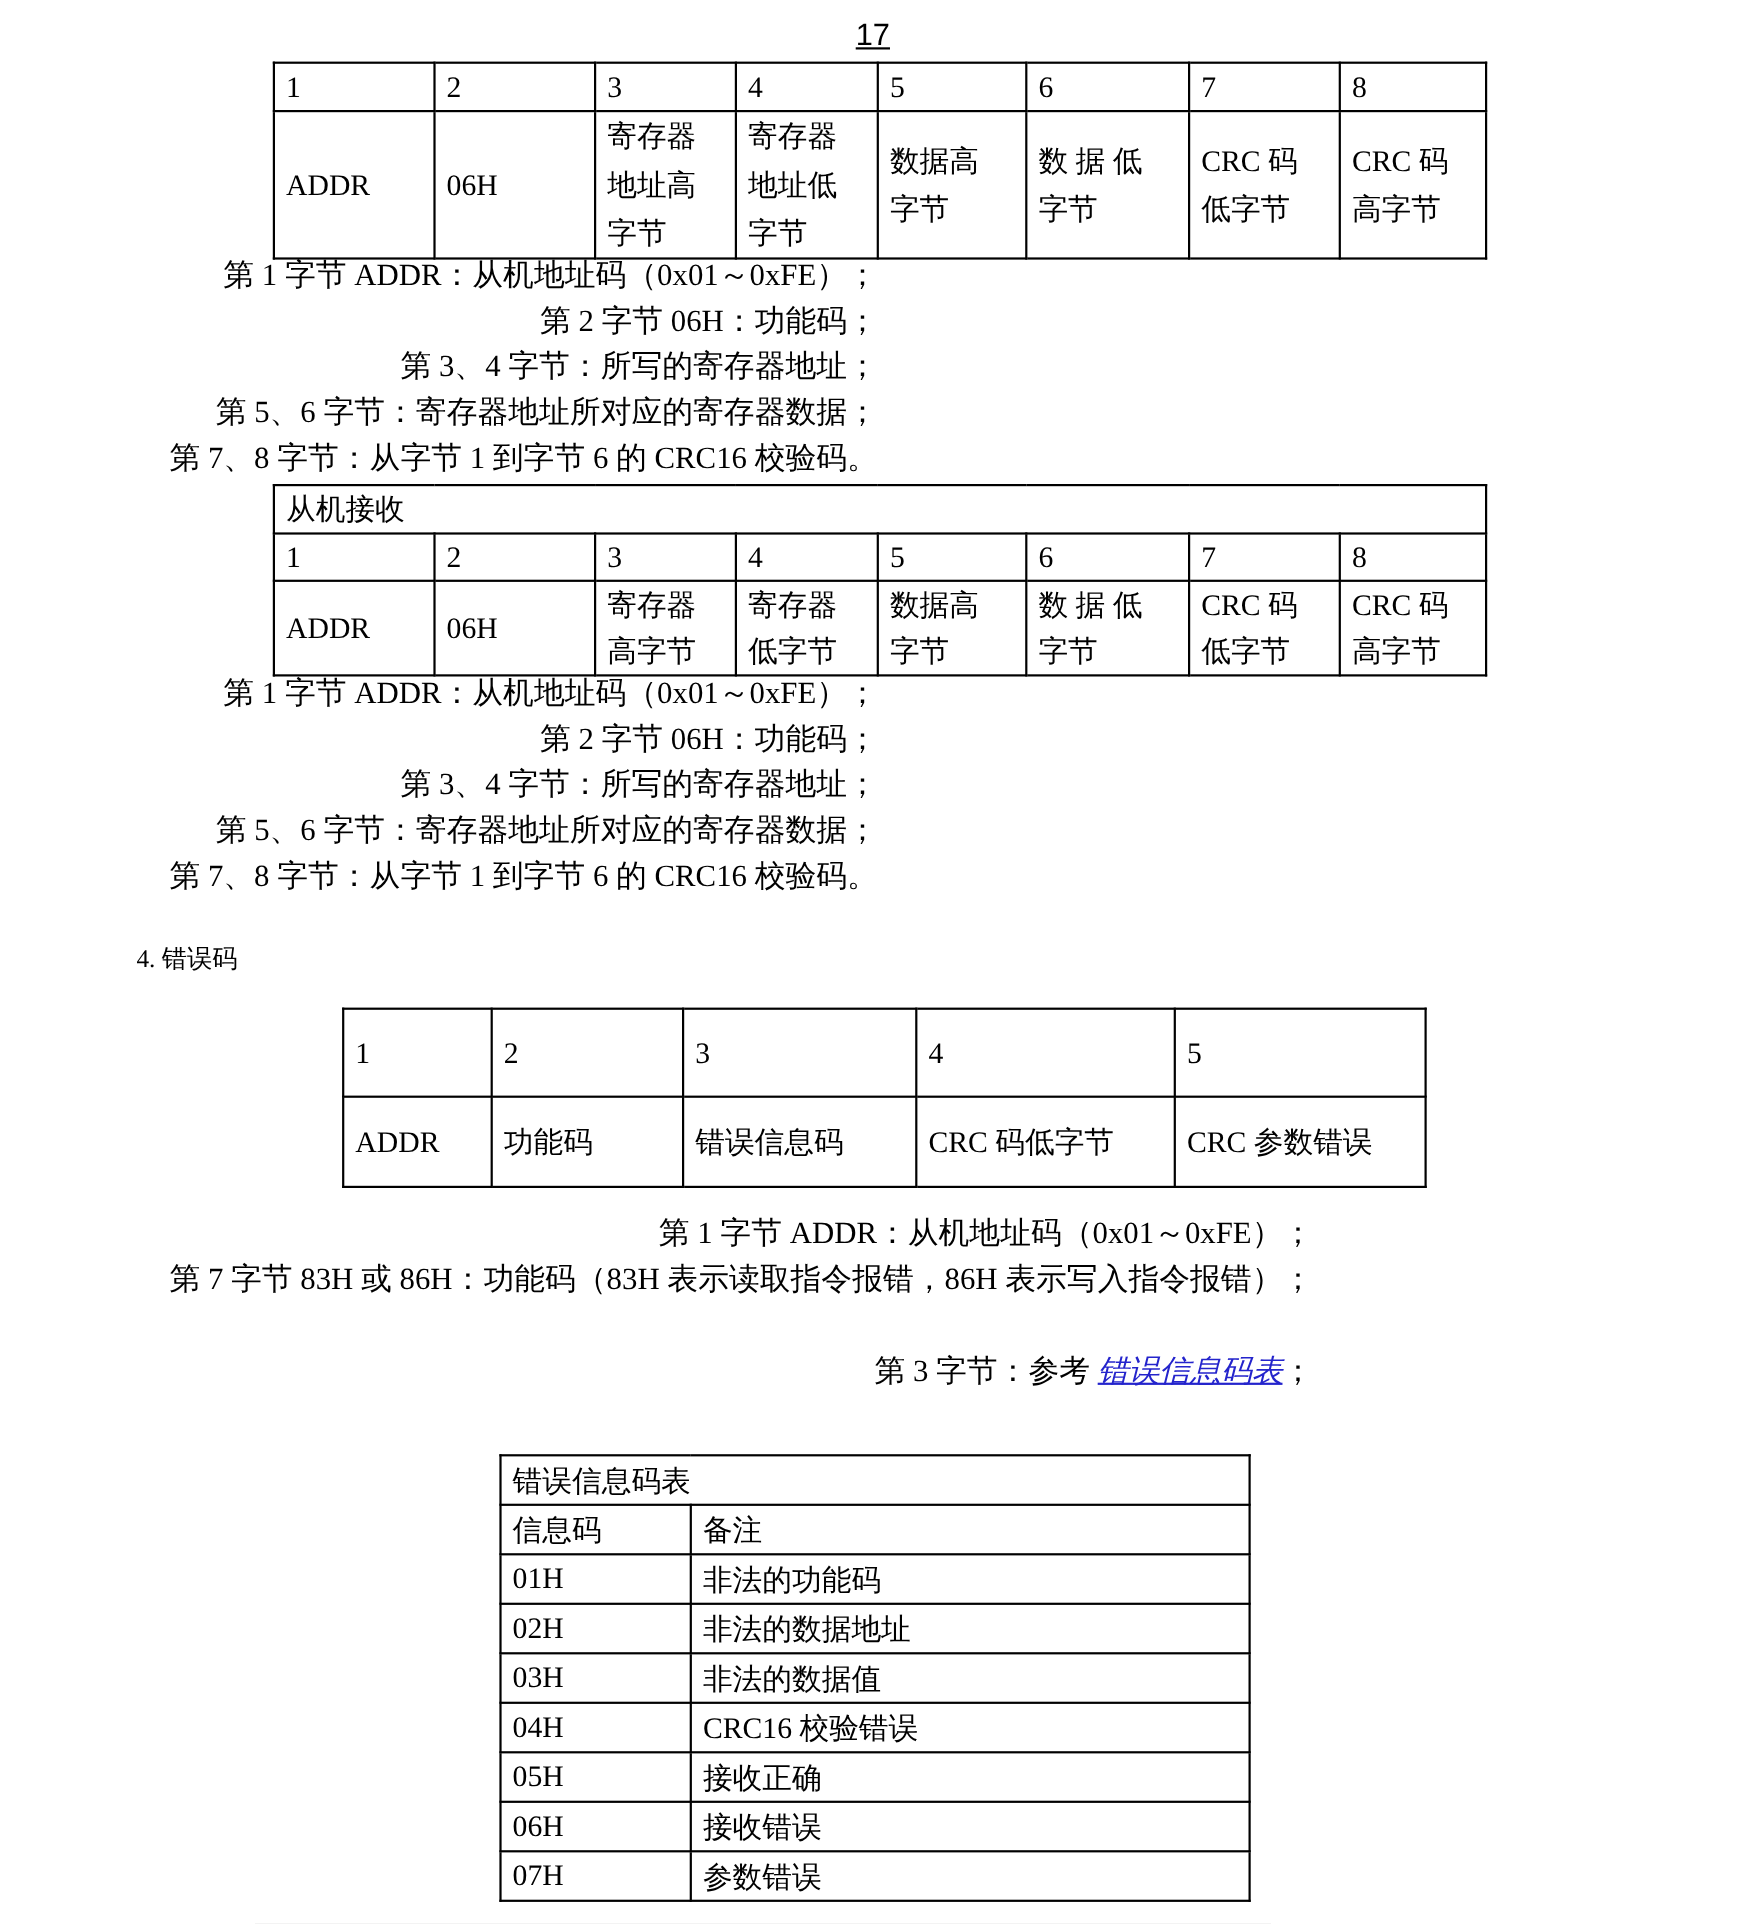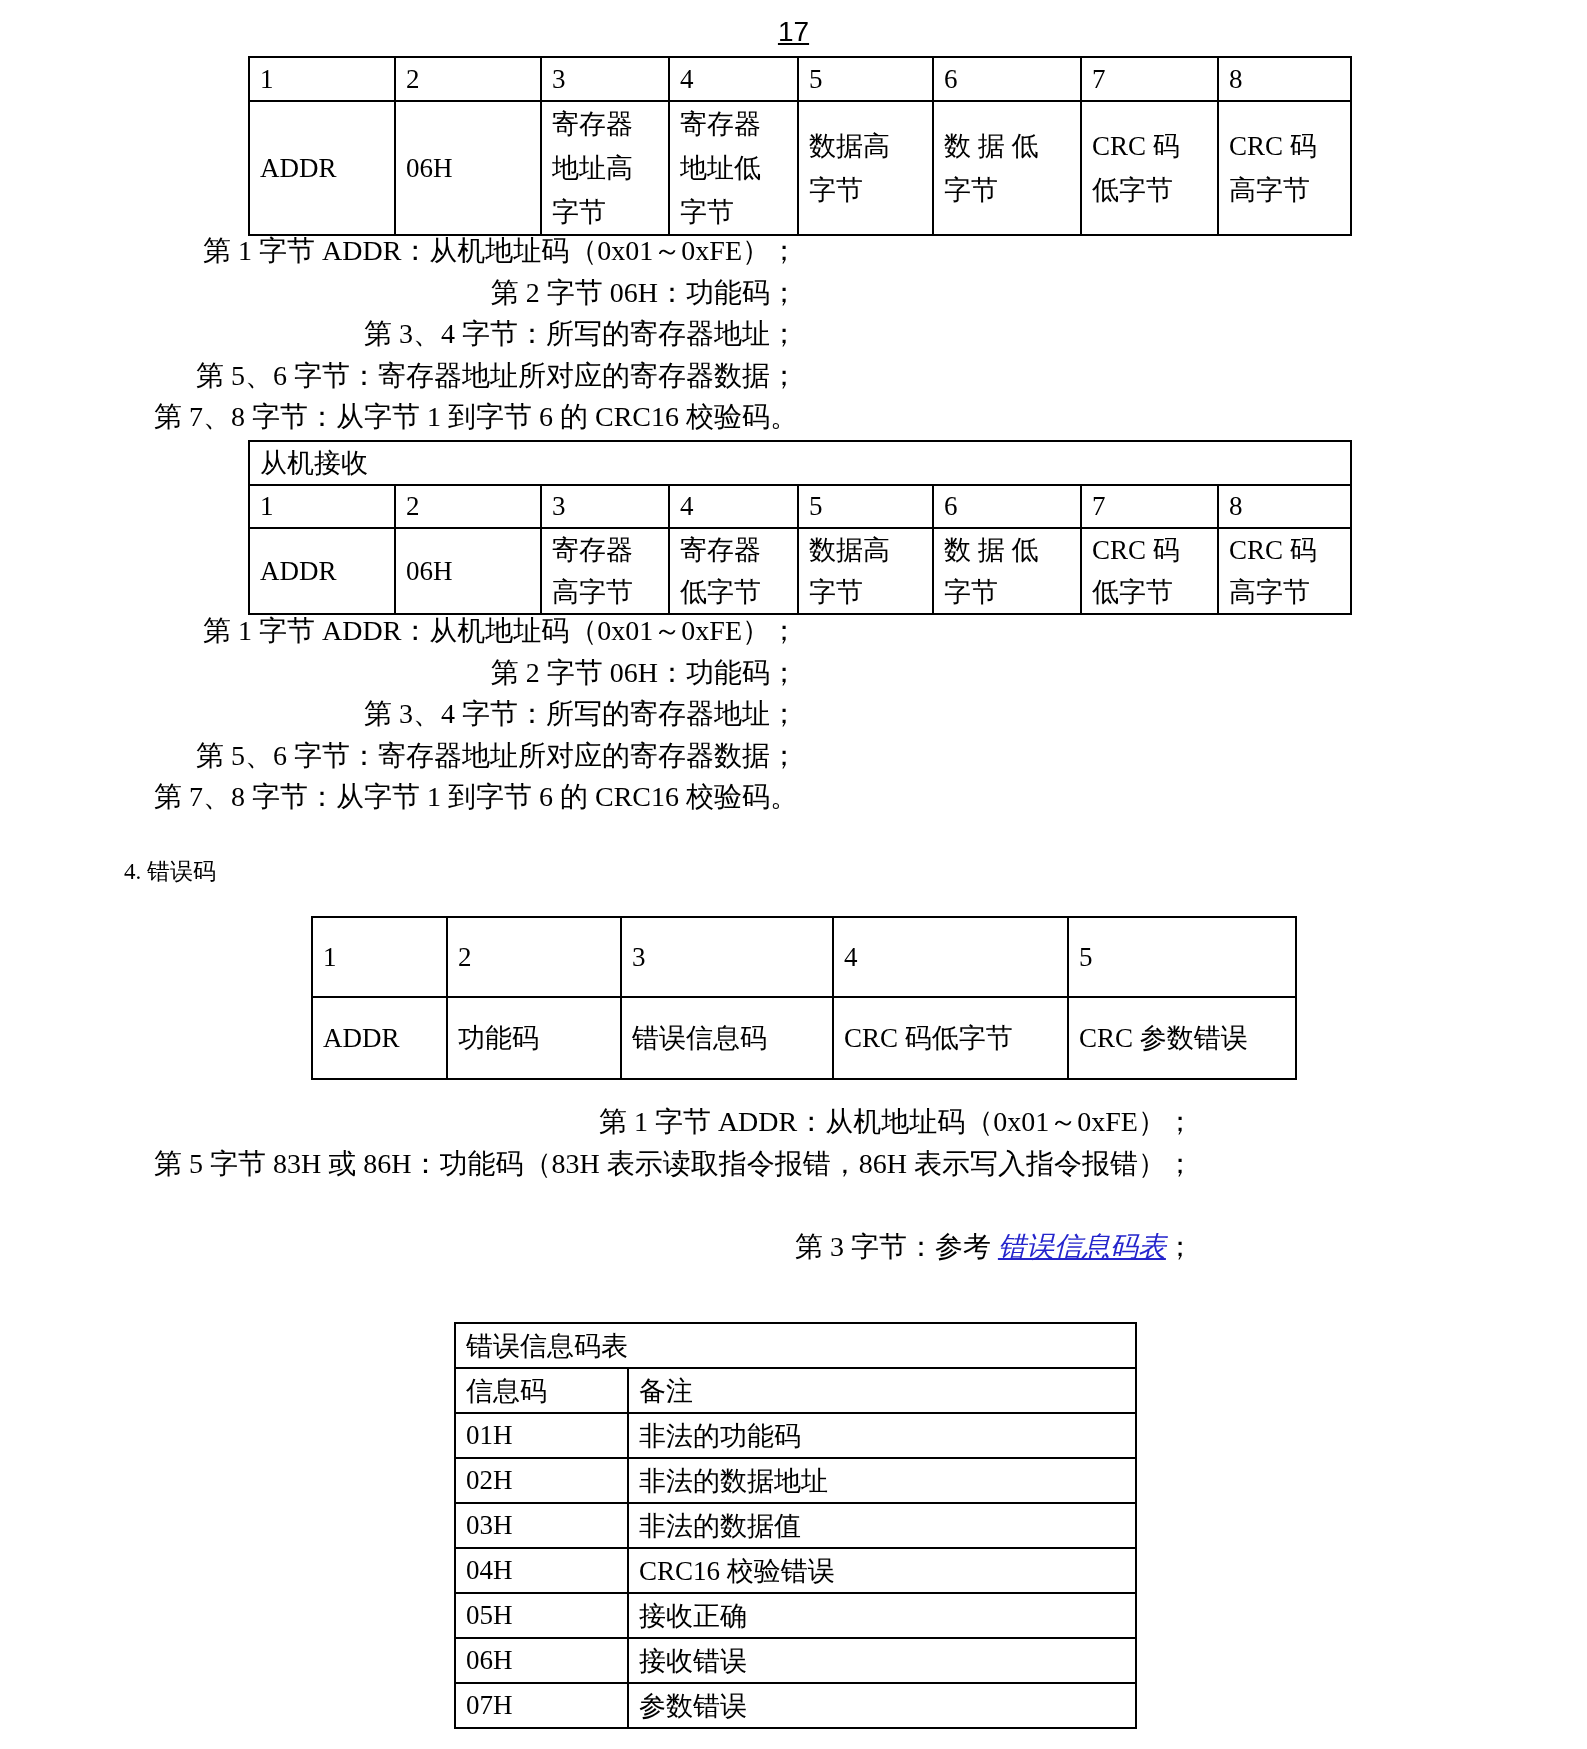--- a/index.html
+++ b/index.html
@@ -194,21 +194,21 @@
       <td class="data">功能码</td>
       <td class="data">错误信息码</td>
       <td class="data">CRC 码低字节</td>
       <td class="data">CRC 参数错误</td>
     </tr>
   </tbody>
     </table>
 
   <div class="notes n3">
     <div>第 1 字节 ADDR：从机地址码（0x01～0xFE）；</div>
-    <div>第 5 字节 83H 或 86H：功能码（83H 表示读取指令报错，86H 表示写入指令报错）；</div>
+    <div>第 7 字节 83H 或 86H：功能码（83H 表示读取指令报错，86H 表示写入指令报错）；</div>
     <div>
       <span>第 3 字节：参考 </span><span class="doc-link" id="err-link" style="color: rgb(36, 36, 204);">错误信息码表</span><span>；</span>
     </div>
   </div>
 
   <table class="t-codes">
     <colgroup>
       <col style="width:173px">
         <col style="width:508px">
     </colgroup>

